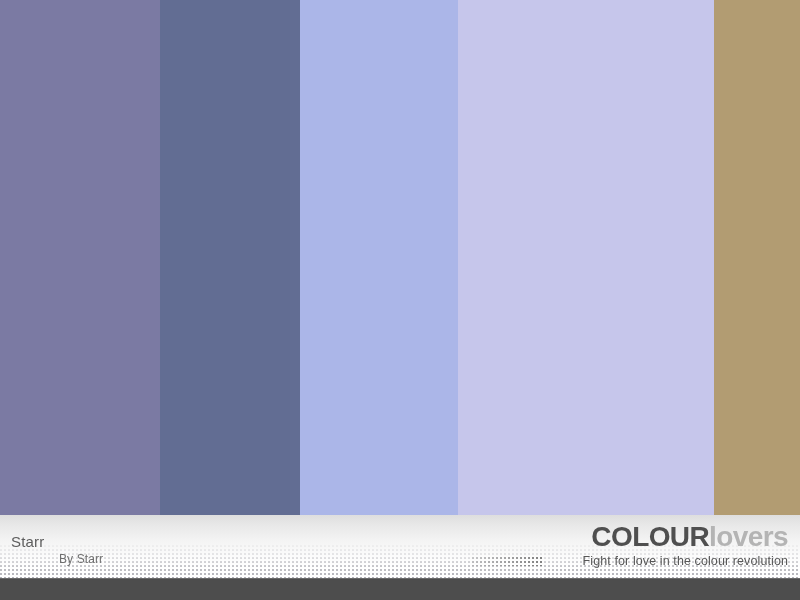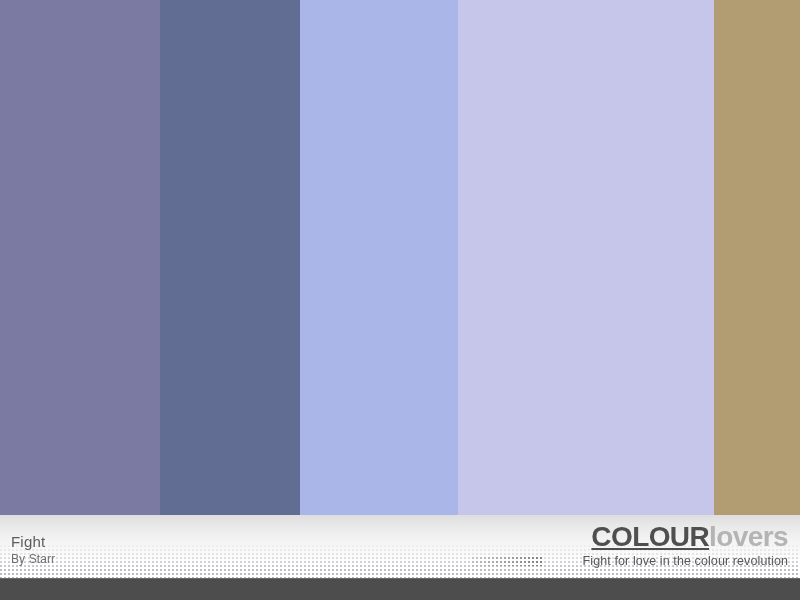--- a/index.html
+++ b/index.html
@@ -79,39 +79,39 @@
     font-size: 15px;
     color: #5d5d5d;
     letter-spacing: 0.2px;
   }
   #palette-author {
     display: block;
     margin-top: 4px;
     font-size: 12px;
     color: #6f6f6f;
     letter-spacing: 0.1px;
+    margin-left: 48px;
   }
 
   
   #brand {
     position: absolute;
     right: 12px;
     top: 8px;
     text-align: right;
   }
   #brand-wordmark {
     font-size: 28px;
     font-weight: bold;
     letter-spacing: -0.6px;
     line-height: 1;
     white-space: nowrap;
   }
   #brand-colour {
     color: #4f4f4f;
-    text-decoration: underline;
   }
   #brand-lovers {
     color: #b4b4b4;
     margin-top: 44px;
   }
   #brand-tagline-row {
     display: flex;
     align-items: center;
     justify-content: flex-end;
     margin-top: 3px;
@@ -157,21 +157,21 @@
     <div class="swatch" style="background-color: rgb(98, 109, 147); width: 140px;"></div>
     <div class="swatch" style="background-color: rgb(171, 182, 232); width: 158px;"></div>
     <div class="swatch" style="background-color: rgb(198, 198, 235); width: 256px;"></div>
     <div class="swatch" style="background-color: rgb(178, 156, 114); width: 86px;"></div>
   </div>
 
   <div id="footer">
     <div id="footer-dots"></div>
 
     <div id="palette-meta">
-      <span id="palette-title">Fight</span>
+      <span id="palette-title">Starr</span>
       <span id="palette-author">By Starr</span>
     </div>
 
     <div id="brand">
       <div id="brand-wordmark">
         <span id="brand-colour">COLOUR</span><span id="brand-lovers">lovers</span>
       </div>
       <div id="brand-tagline-row">
         <span id="brand-dots"></span>
         <span id="brand-tagline">Fight for love in the colour revolution</span>

